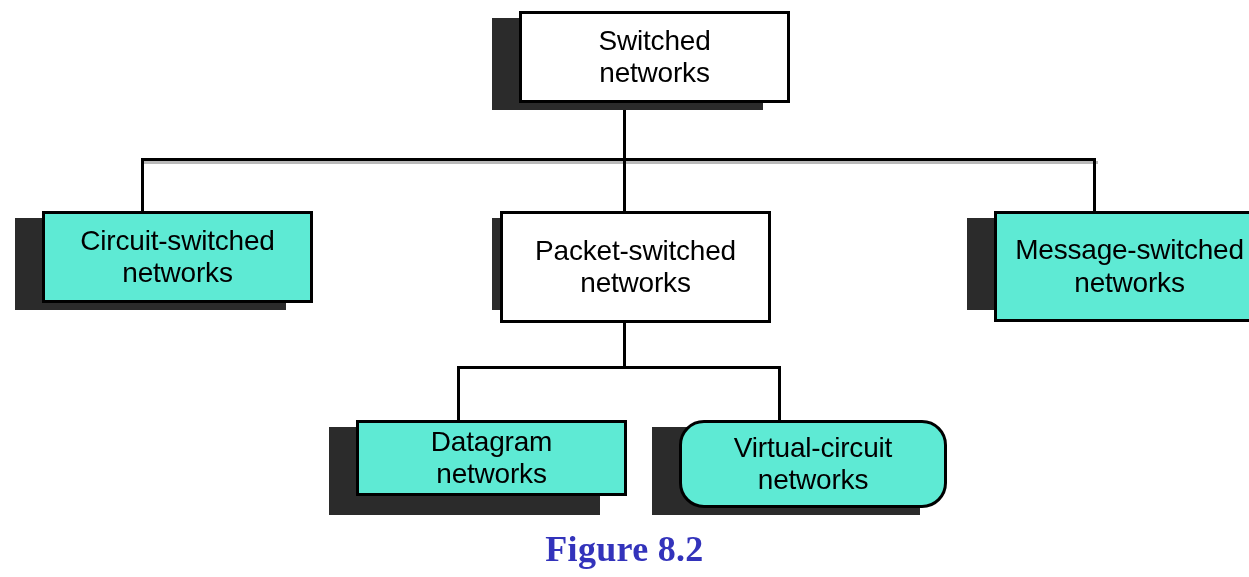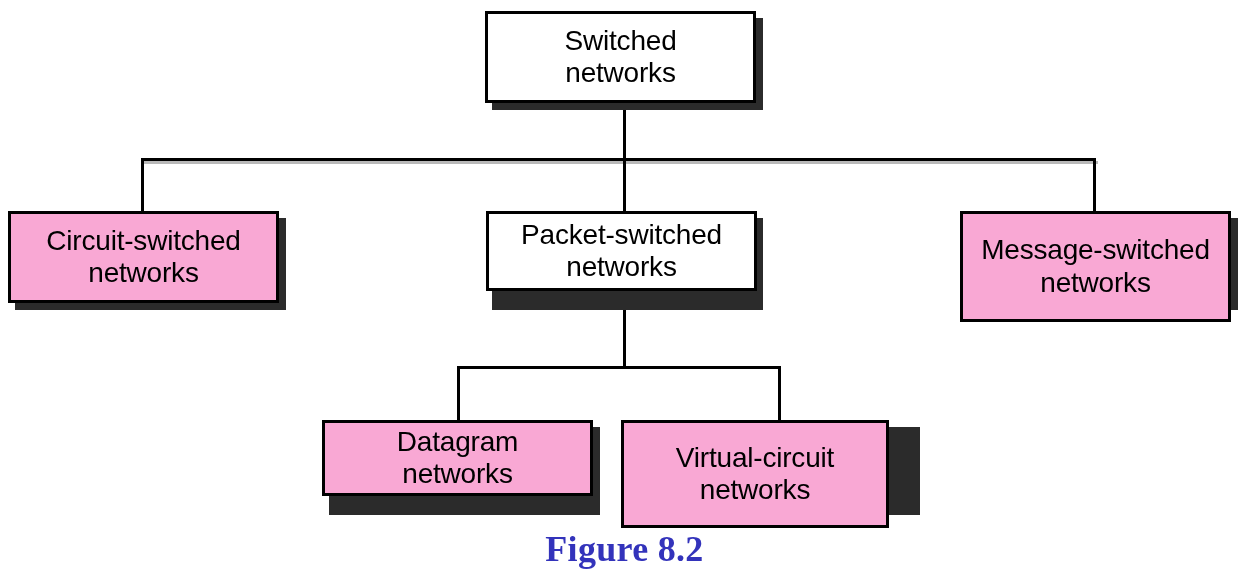--- a/index.html
+++ b/index.html
@@ -35,28 +35,29 @@
     border: 3px solid #000000;
     display: flex;
     align-items: center;
     text-align: center;
     line-height: 1.16;
     font-size: 28px;
     color: #000000;
     letter-spacing: -0.2px;
     white-space: pre-line;
     z-index: 3;
+    margin-left: 34px;
   }
   .node .node-label {
     display: block;
     width: 100%;
     padding: 0 2px;
   }
   .node.white { background: #ffffff; }
-  .node.pink  { background: #f9a8d4; }
+  .node.pink  { background: #5eead4; }
 
   .node-shadow {
     position: absolute;
     background: #2b2b2b;
     z-index: 2;
   }
 
   
   #caption {
     position: absolute;
@@ -96,38 +97,38 @@
 networks</span>
   </div>
 
   <div class="node-shadow" style="left:15px; top:218px; width:271px; height:92px;"></div>
   <div class="node pink" style="left:8px; top:211px; width:271px; height:92px;">
     <span class="node-label">Circuit-switched
 networks</span>
   </div>
 
   <div class="node-shadow" style="left:492px; top:218px; width:271px; height:92px;"></div>
-  <div class="node white" style="left:486px; top:211px; width:271px; height:80px;">
+  <div class="node white" style="left:466px; top:211px; width:271px; height:112px;">
     <span class="node-label">Packet-switched
 networks</span>
   </div>
 
   <div class="node-shadow" style="left:967px; top:218px; width:271px; height:92px;"></div>
   <div class="node pink" style="left:960px; top:211px; width:271px; height:111px;">
     <span class="node-label">Message-switched
 networks</span>
   </div>
 
   <div class="node-shadow" style="left:329px; top:427px; width:271px; height:88px;"></div>
   <div class="node pink" style="left:322px; top:420px; width:271px; height:76px;">
     <span class="node-label">Datagram
 networks</span>
   </div>
 
   <div class="node-shadow" style="left:652px; top:427px; width:268px; height:88px;"></div>
-  <div class="node pink" style="left:621px; top:420px; width:268px; height:108px;">
+  <div class="node pink" style="left:645px; top:420px; width:268px; height:88px;border-radius:25px;">
     <span class="node-label">Virtual-circuit
 networks</span>
   </div>
 
   <div id="caption">Figure 8.2</div>
 
 </div>
 
 </body></html>

